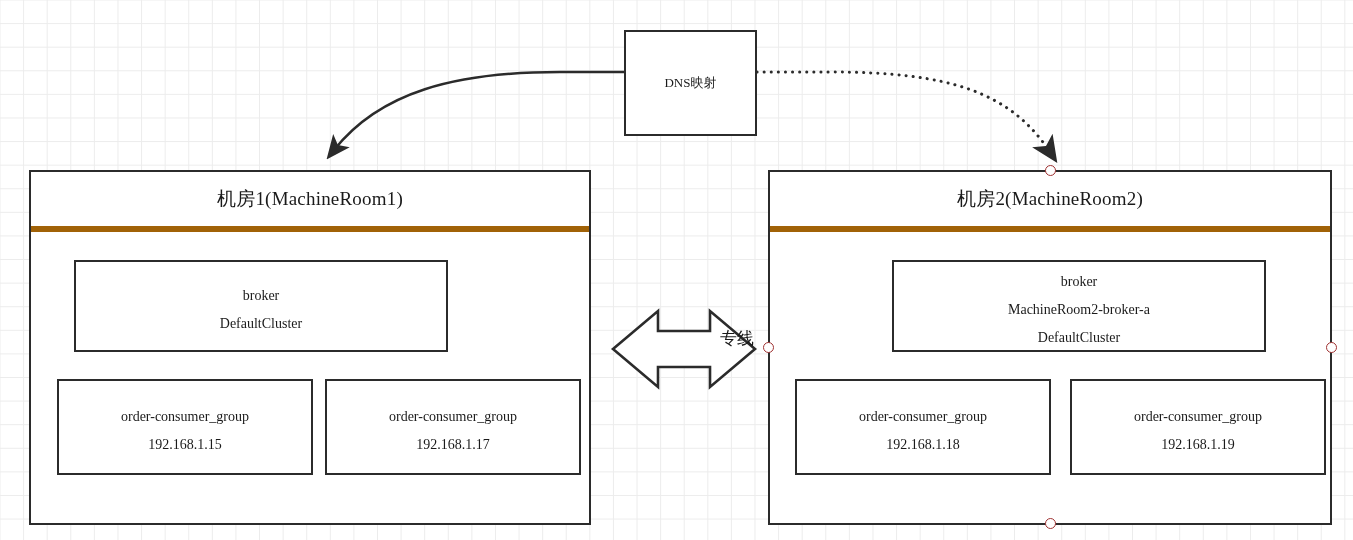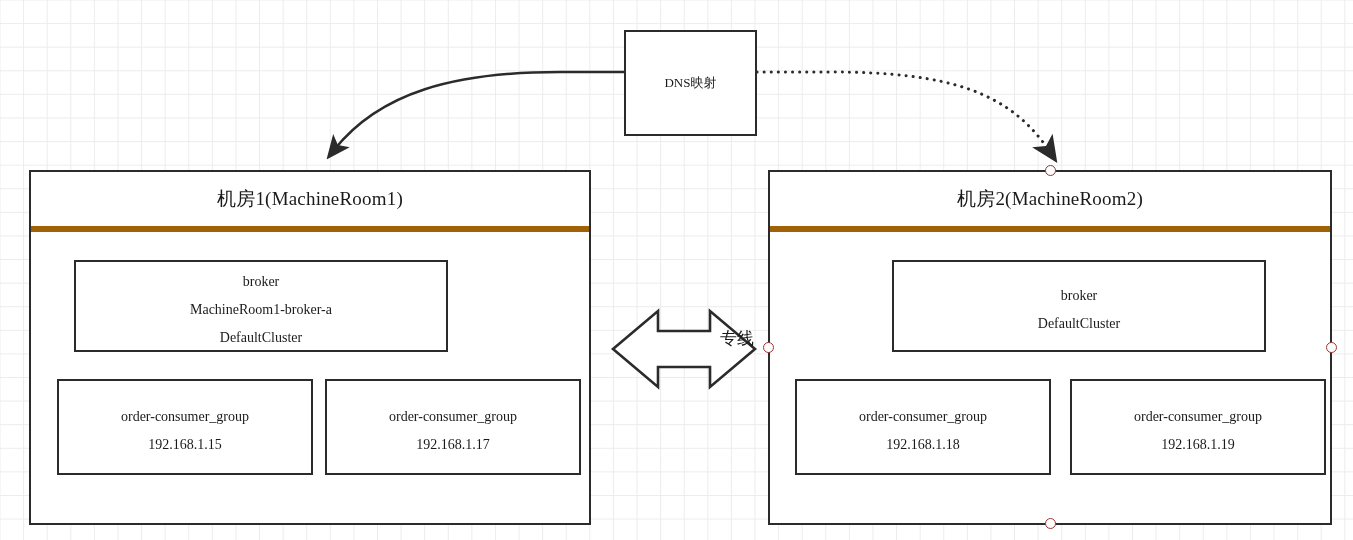--- a/index.html
+++ b/index.html
@@ -133,21 +133,20 @@
 
   <span class="leased-label">专线</span>
 
   <div class="node room" style="left:29px; top:170px; width:562px; height:355px;">
     <div class="room-header">
       <span class="room-title">机房1(MachineRoom1)</span>
     </div>
 
     <div class="inner-box" style="left:43px; top:88px; width:374px; height:92px;">
       <span class="line">broker</span>
-      <span class="line">MachineRoom1-broker-a</span>
       <span class="line">DefaultCluster</span>
     </div>
 
     <div class="inner-box" style="left:26px; top:207px; width:256px; height:96px;">
       <span class="line">order-consumer_group</span>
       <span class="line">192.168.1.15</span>
     </div>
 
     <div class="inner-box" style="left:294px; top:207px; width:256px; height:96px;">
       <span class="line">order-consumer_group</span>
@@ -155,20 +154,21 @@
     </div>
   </div>
 
   <div class="node room" style="left:768px; top:170px; width:564px; height:355px;">
     <div class="room-header">
       <span class="room-title">机房2(MachineRoom2)</span>
     </div>
 
     <div class="inner-box" style="left:122px; top:88px; width:374px; height:92px;">
       <span class="line">broker</span>
+      <span class="line">MachineRoom2-broker-a</span>
       <span class="line">DefaultCluster</span>
     </div>
 
     <div class="inner-box" style="left:25px; top:207px; width:256px; height:96px;">
       <span class="line">order-consumer_group</span>
       <span class="line">192.168.1.18</span>
     </div>
 
     <div class="inner-box" style="left:300px; top:207px; width:256px; height:96px;">
       <span class="line">order-consumer_group</span>

